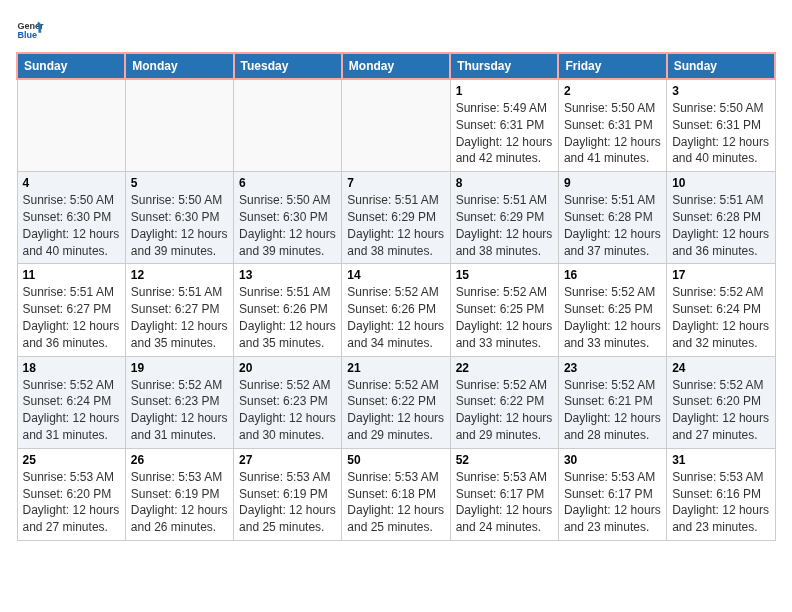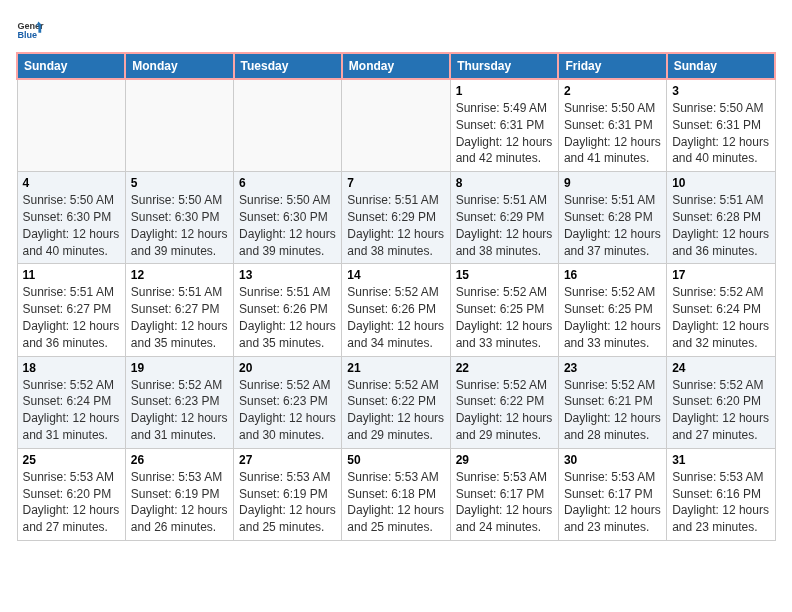--- a/index.html
+++ b/index.html
@@ -309,21 +309,21 @@
 and 25 minutes.</div>
         </td>
         <td>
           <span class="day-number">50</span>
           <div class="day-info" style="white-space: pre-line;">Sunrise: 5:53 AM
 Sunset: 6:18 PM
 Daylight: 12 hours
 and 25 minutes.</div>
         </td>
         <td>
-          <span class="day-number">29</span>
+          <span class="day-number">52</span>
           <div class="day-info" style="white-space: pre-line;">Sunrise: 5:53 AM
 Sunset: 6:17 PM
 Daylight: 12 hours
 and 24 minutes.</div>
         </td>
         <td>
           <span class="day-number">30</span>
           <div class="day-info" style="white-space: pre-line;">Sunrise: 5:53 AM
 Sunset: 6:17 PM
 Daylight: 12 hours

